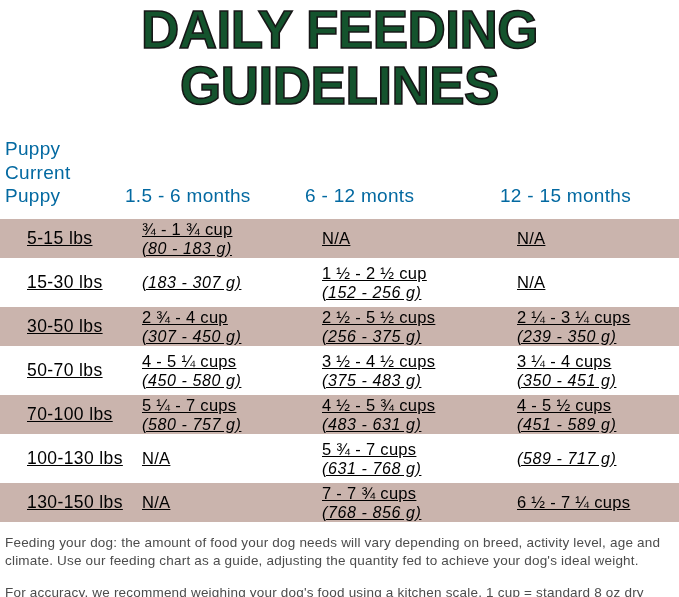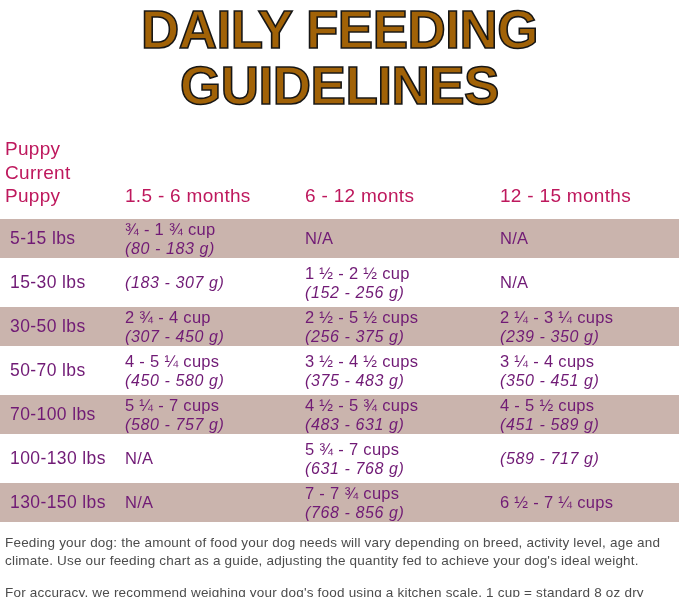--- a/index.html
+++ b/index.html
@@ -13,50 +13,51 @@
   }
   .page {
     width: 679px;
     height: 597px;
     position: relative;
   }
   
   .title {
     text-align: center;
     font-weight: bold;
-    color: #a16207;
+    color: #14532d;
     font-size: 53px;
     line-height: 56px;
     letter-spacing: -0.5px;
     padding-top: 2px;
     -webkit-text-stroke: 1.6px #161616;
   }
   
   .thead {
     display: grid;
     grid-template-columns: 120px 180px 195px 1fr;
     align-items: end;
     padding-left: 5px;
     margin-top: 22px;
-    color: #be185d;
+    color: #0369a1;
     font-size: 19px;
     letter-spacing: 0.3px;
   }
   .corner-label { line-height: 23.5px; }
   .col-header { line-height: 23.5px; margin-top: 48px; }
   
   .ttable { margin-top: 8px; }
   .frow {
     display: grid;
     grid-template-columns: 120px 180px 195px 1fr;
     align-items: center;
     min-height: 43px;
-    padding-left: 5px;
+    padding-left: 22px;
     box-sizing: border-box;
-    color: #701a75;
+    color: #000000;
+    text-decoration: underline;
   }
   .frow.shaded {
     background: #cab4ad;
     border-top: 3px solid #ffffff;
     border-bottom: 3px solid #ffffff;
     min-height: 44px;
   }
   .wcell {
     font-size: 17.5px;
     letter-spacing: 0.4px;

